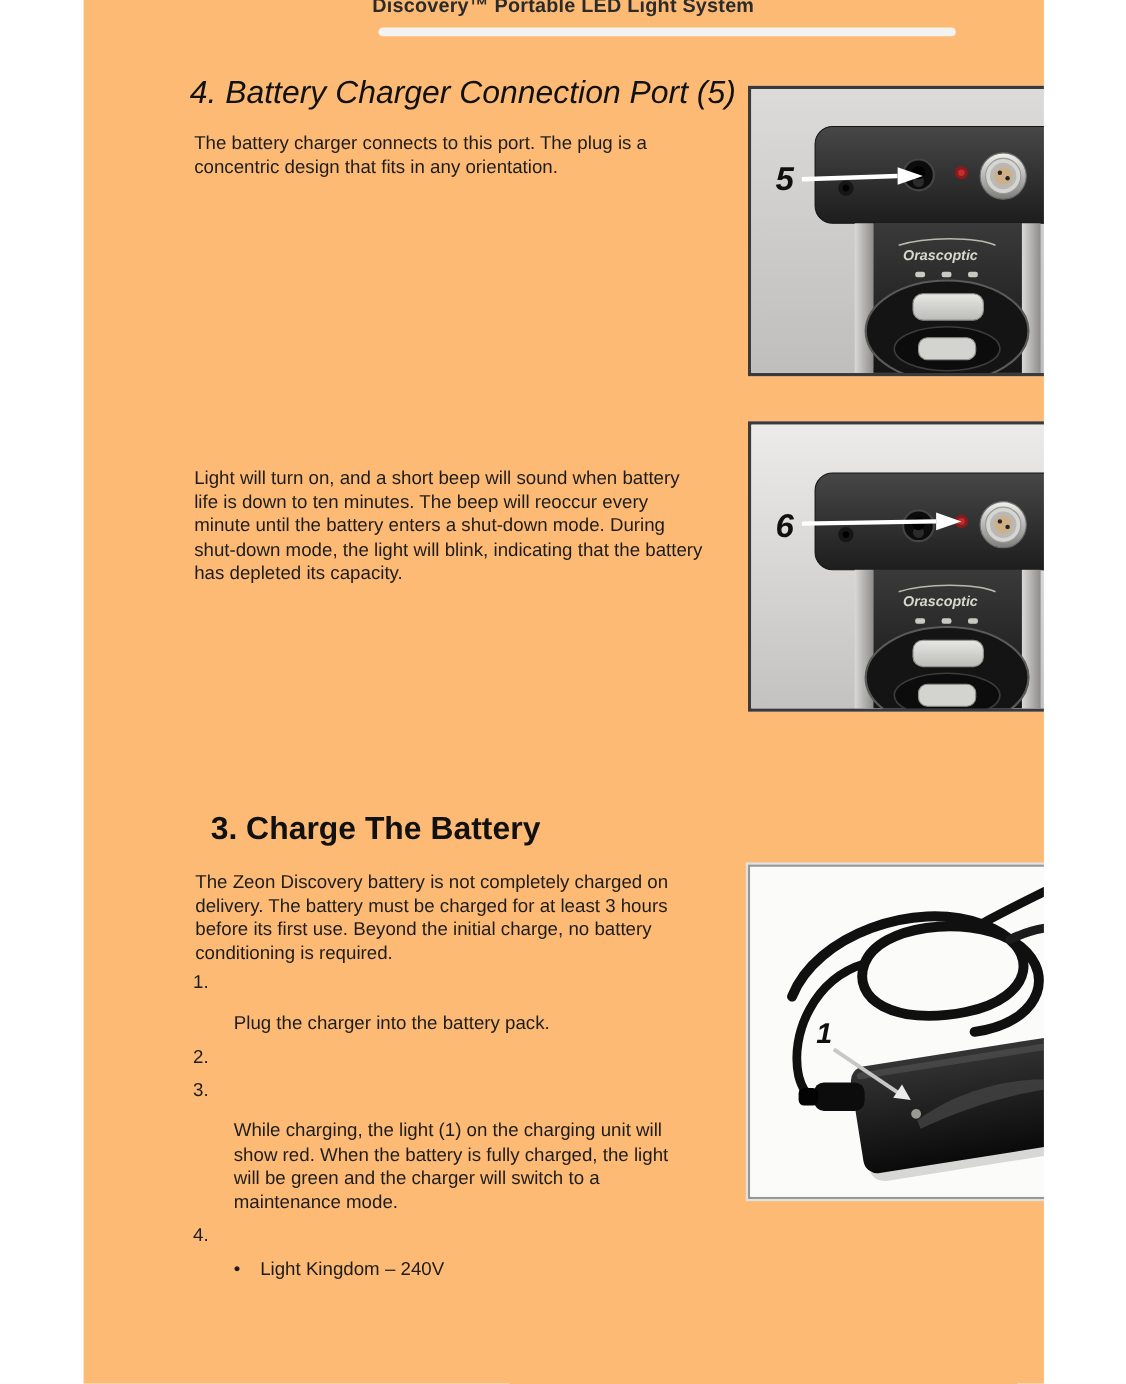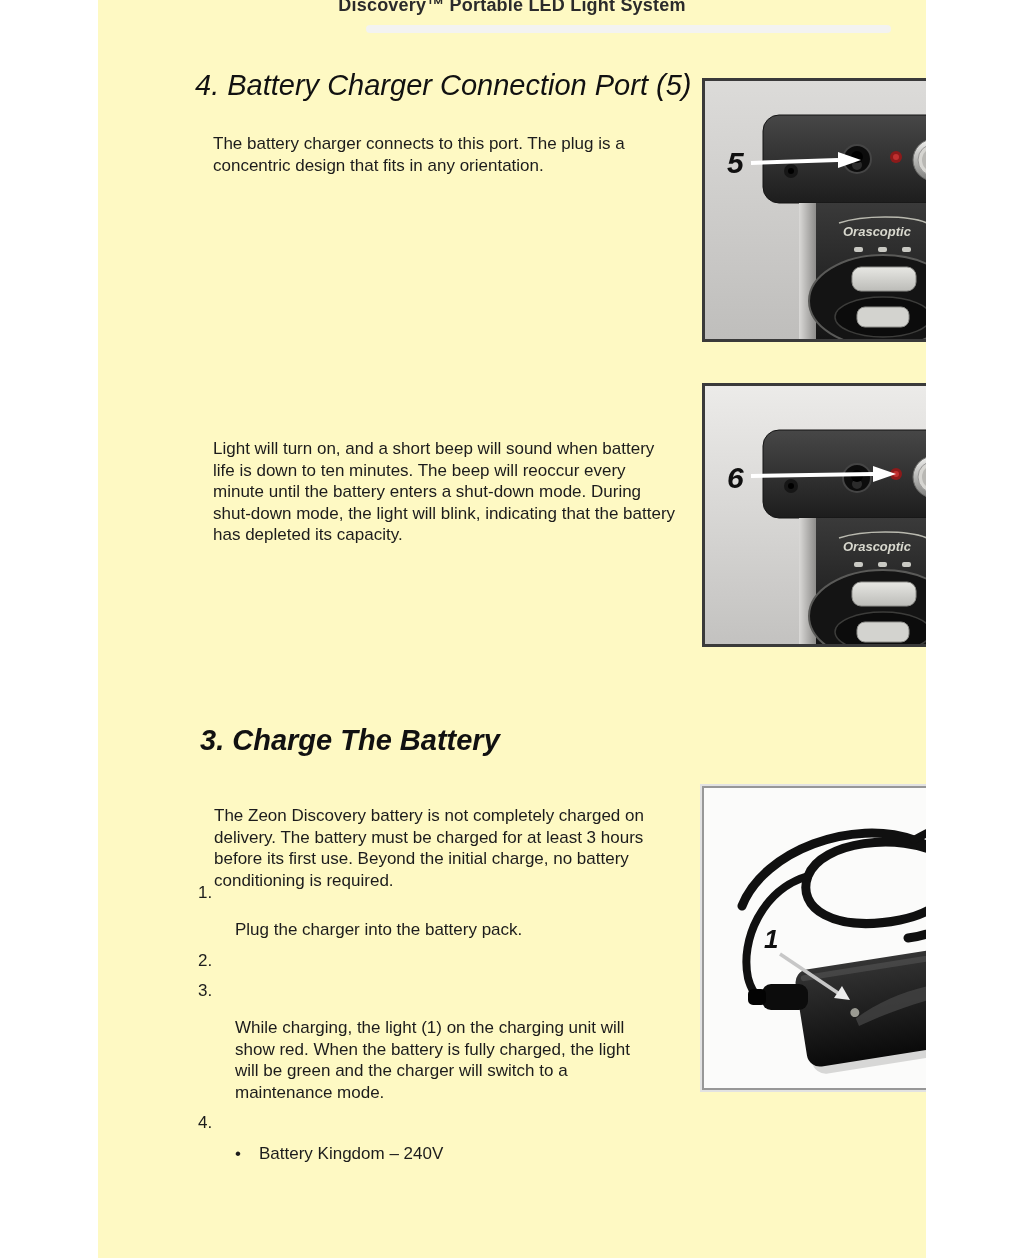--- a/index.html
+++ b/index.html
@@ -1,41 +1,42 @@
 <!DOCTYPE html>
 <html style="--accent: #4177cf;"><head>
 <meta charset="utf-8">
 <style>
   html,body{margin:0;padding:0;background:#ffffff;}
   .page{
     position:relative;width:828px;height:1258px;margin:0 auto;
-    background:#fef9c3;overflow:hidden;
+    background:#fdba74;overflow:hidden;
     font-family:"Liberation Sans","DejaVu Sans",sans-serif;
     color:#1c1c1c;
+    padding-left:45px;
   }
   
   .header-title{
     position:absolute;top:-5px;left:0;right:0;text-align:center;
     font-size:18px;font-weight:bold;color:#2b2b2b;letter-spacing:.2px;
   }
   .header-band{
     position:absolute;top:25px;left:268px;width:525px;height:8px;
     background:#f3f3f1;border-radius:4px;
   }
   
   h2.sec-h{
     position:absolute;margin:0;font-size:29px;line-height:26px;
     font-weight:normal;font-style:italic;color:#111;
   }
   h1.sec-h1{
-    position:absolute;margin:2px;font-size:29px;line-height:36px;
-    font-weight:bold;font-style:italic;color:#111;text-align:right;
+    position:absolute;margin:16px;font-size:29px;line-height:36px;
+    font-weight:bold;color:#111;text-align:right;
   }
   p.body{
-    position:absolute;margin:18px;font-size:17px;line-height:21.5px;color:#1c1c1c;
+    position:absolute;margin:4px;font-size:17px;line-height:21.5px;color:#1c1c1c;
   }
   #s4-h{left:97px;top:72px;}
   #s4-p{left:97px;top:115px;width:455px;}
   #s5-h{left:97px;top:389px;}
   #s5-p{left:97px;top:420px;width:465px;}
   #s3-h{left:100px;top:720px;}
   #s3-p{left:98px;top:787px;width:458px;}
   
   .list-block{position:absolute;left:100px;top:882px;width:480px;font-size:17px;line-height:21.5px;}
   ol.steps{list-style:none;margin:0;padding:0;}
@@ -89,21 +90,21 @@
       <li>
         <span class="step-num">3.</span>
         <span class="step-text">While charging, the light (1) on the charging unit will show red.  When the battery is fully charged, the light will be green and the charger will switch to a maintenance mode.</span>
       </li>
       <li>
         <span class="step-num">4.</span>
       </li>
     </ol>
     <ul class="adapters">
       <li>
-          <span>Battery Kingdom – 240V</span>
+          <span>Light Kingdom – 240V</span>
         </li>
     </ul>
   </div>
 
   <figure class="fig-battery" id="fig1">
     <svg width="335" height="258" viewBox="0 0 335 258">
       <defs>
         <linearGradient id="b1bg" x1="0" y1="0" x2="0" y2="1">
           <stop offset="0" stop-color="#dcdbd9"></stop>
             <stop offset="1" stop-color="#bfbebc"></stop>

